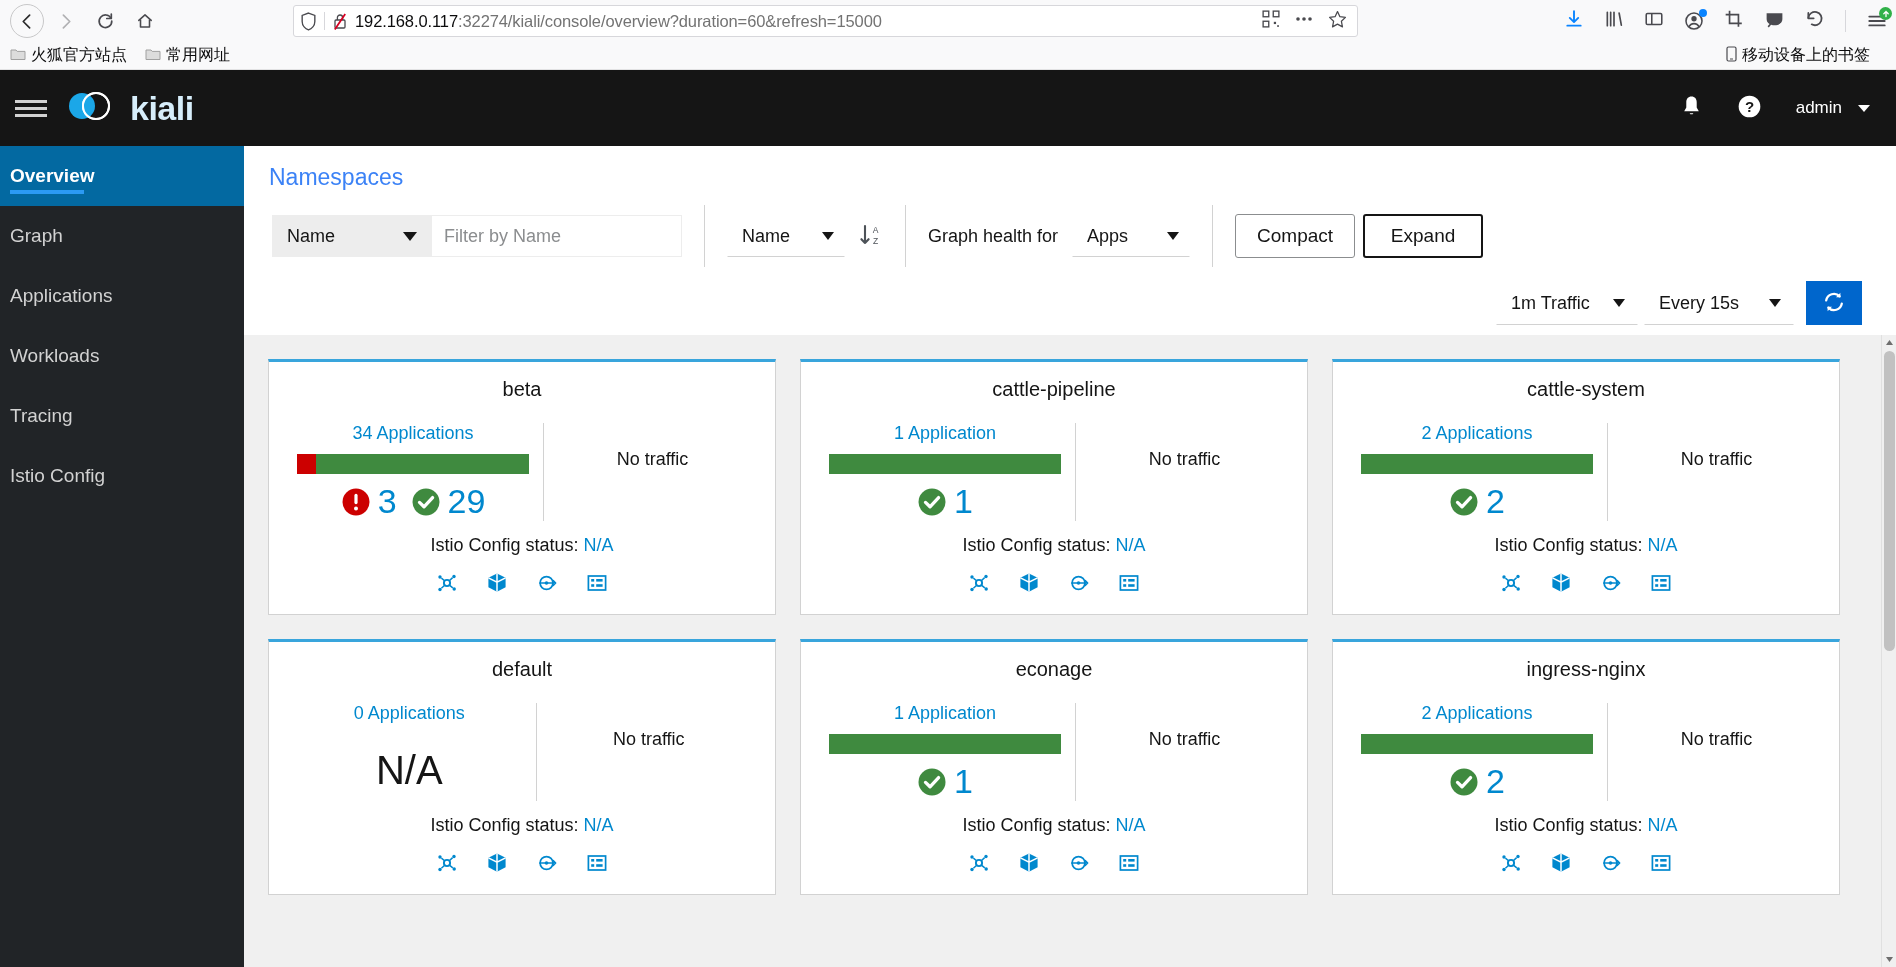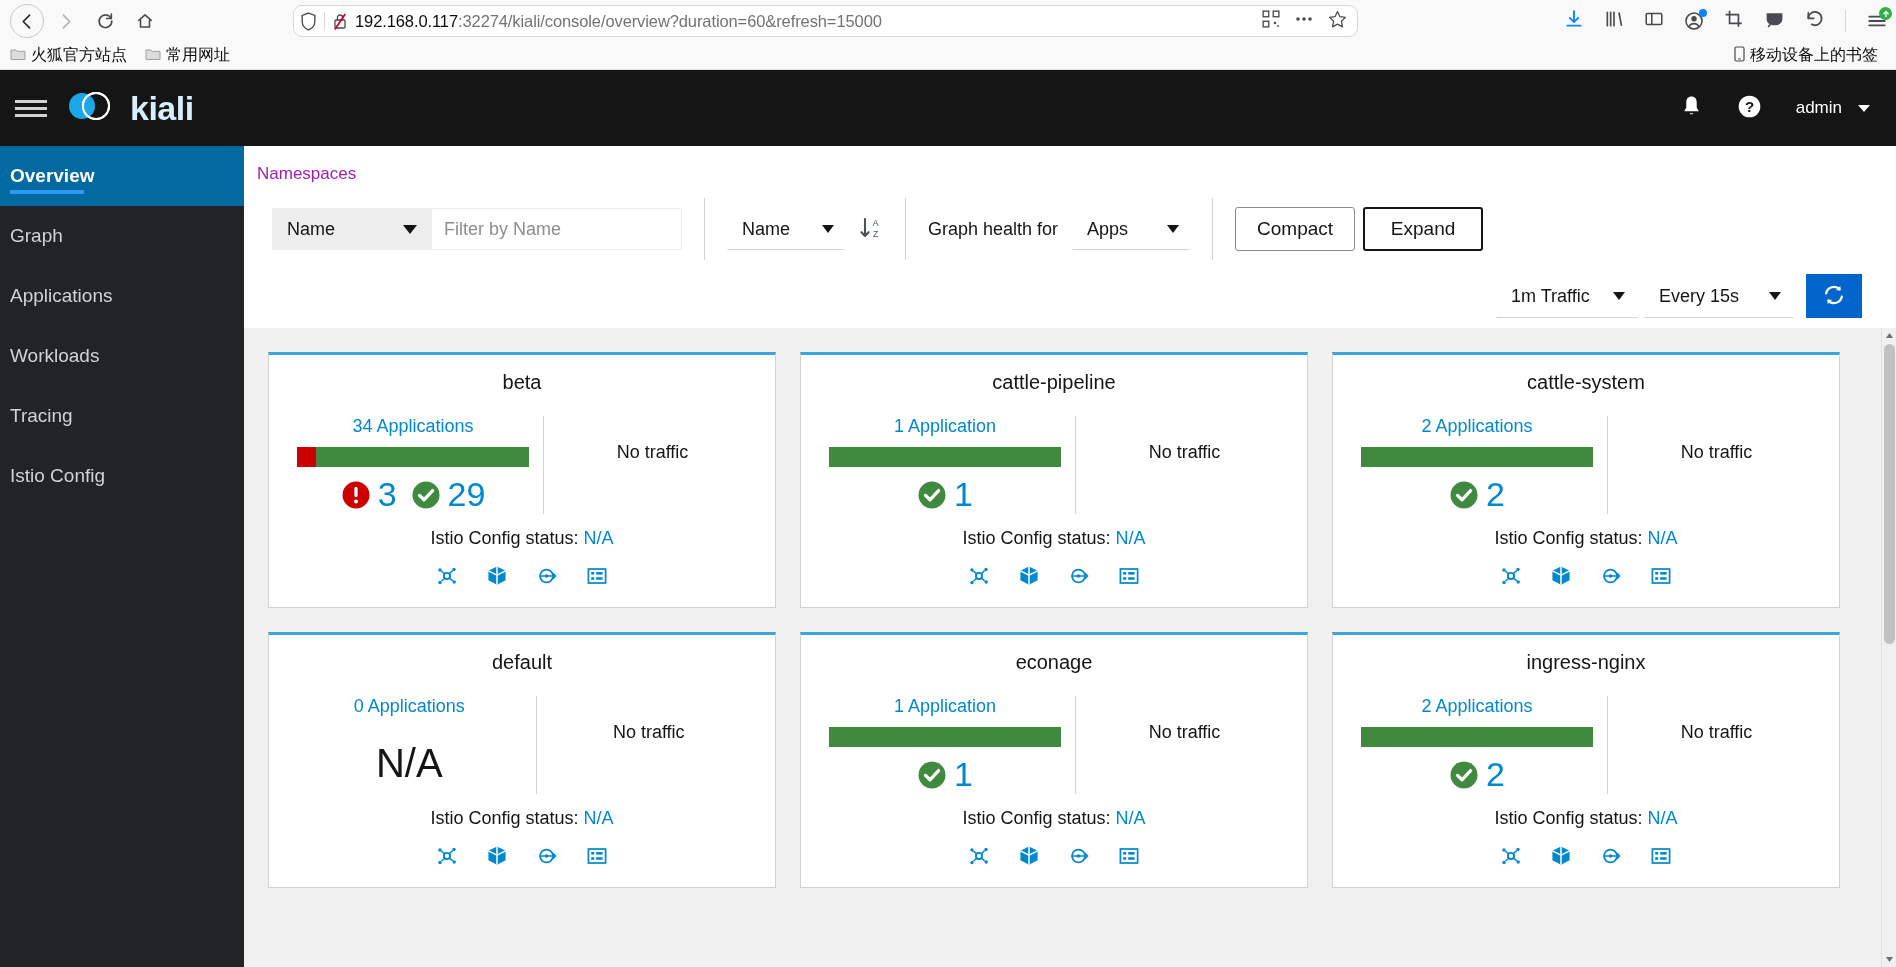--- a/index.html
+++ b/index.html
@@ -32,21 +32,21 @@
   .nav-btn.disabled { color: #b1b1b3; }
   .nav-btn svg { display: block; }
 
   .urlbar {
     position: absolute;
     left: 293px;
     width: 1065px;
     height: 32px;
     background: #fff;
     border: 1px solid #d7d7db;
-    border-radius: 9px;
+    border-radius: 3px;
     display: flex;
     align-items: center;
     padding: 0 6px;
     gap: 7px;
   }
   .urlbar .shield { color: #4a4a4f; display:flex; }
   .urlbar .sep { width: 1px; height: 18px; background: #d7d7db; }
   .urlbar .lock-broken { display:flex; }
   .url-text {
     flex: 1;
@@ -76,21 +76,21 @@
     display: flex;
     align-items: center;
     padding: 0 10px;
     gap: 18px;
     font-size: 16px;
     color: #0c0c0d;
     position: relative;
     border-bottom: 1px solid #e2e2e3;
   }
   .bm-item { display: flex; align-items: center; gap: 5px; white-space: nowrap; }
-  .bm-right { position: absolute; right: 18px; display:flex; align-items:center; gap:5px; }
+  .bm-right { position: absolute; right: 26px; display:flex; align-items:center; gap:5px; }
 
   
   .masthead {
     height: 76px;
     background: #151515;
     display: flex;
     align-items: center;
     padding: 0 26px 0 0;
     position: relative;
   }
@@ -152,21 +152,21 @@
   .content {
     flex: 1;
     background: #f0f0f0;
     display: flex;
     flex-direction: column;
     overflow: hidden;
     position: relative;
   }
 
   .toolbar-panel { background: #fff; padding: 0 0 10px 0; }
-  .ns-title { font-size: 17px; color: #a21caf; padding: 18px 0 14px 13px; }
+  .ns-title { font-size: 23px; color: #3b82f6; padding: 18px 0 14px 25px; }
 
   .filter-row {
     display: flex;
     align-items: center;
     padding-left: 28px;
     gap: 0;
   }
   .select-box {
     height: 42px;
     border: 1px solid #ededed;

